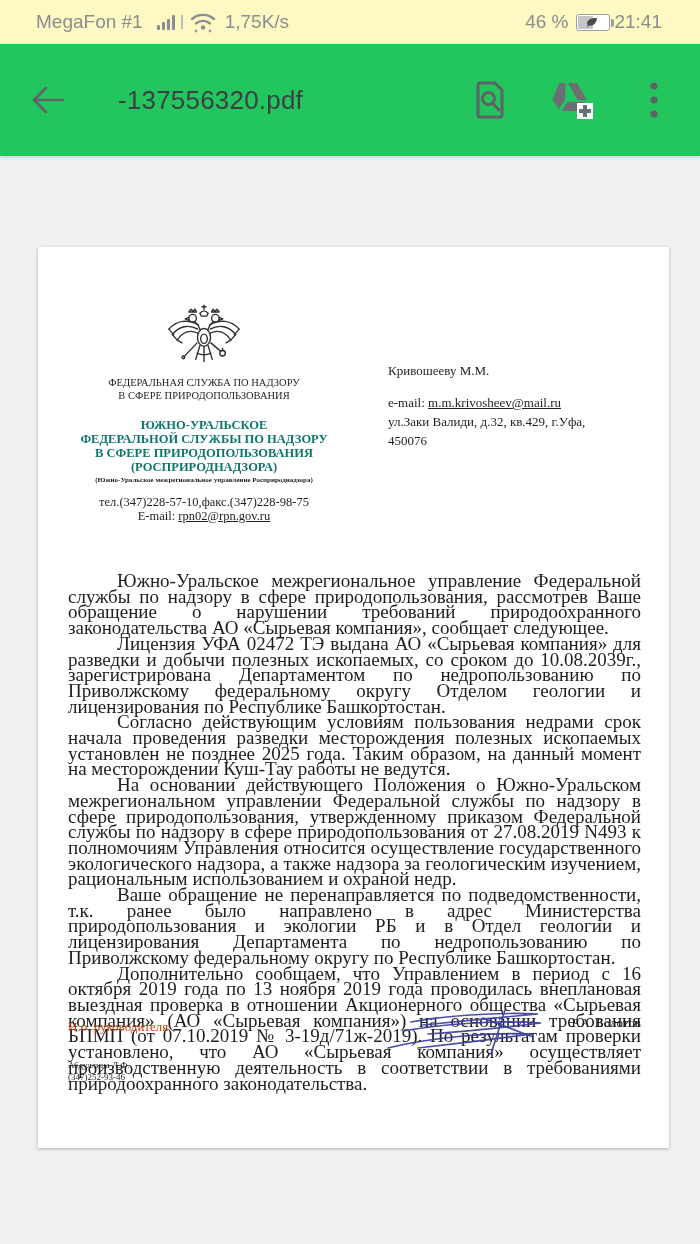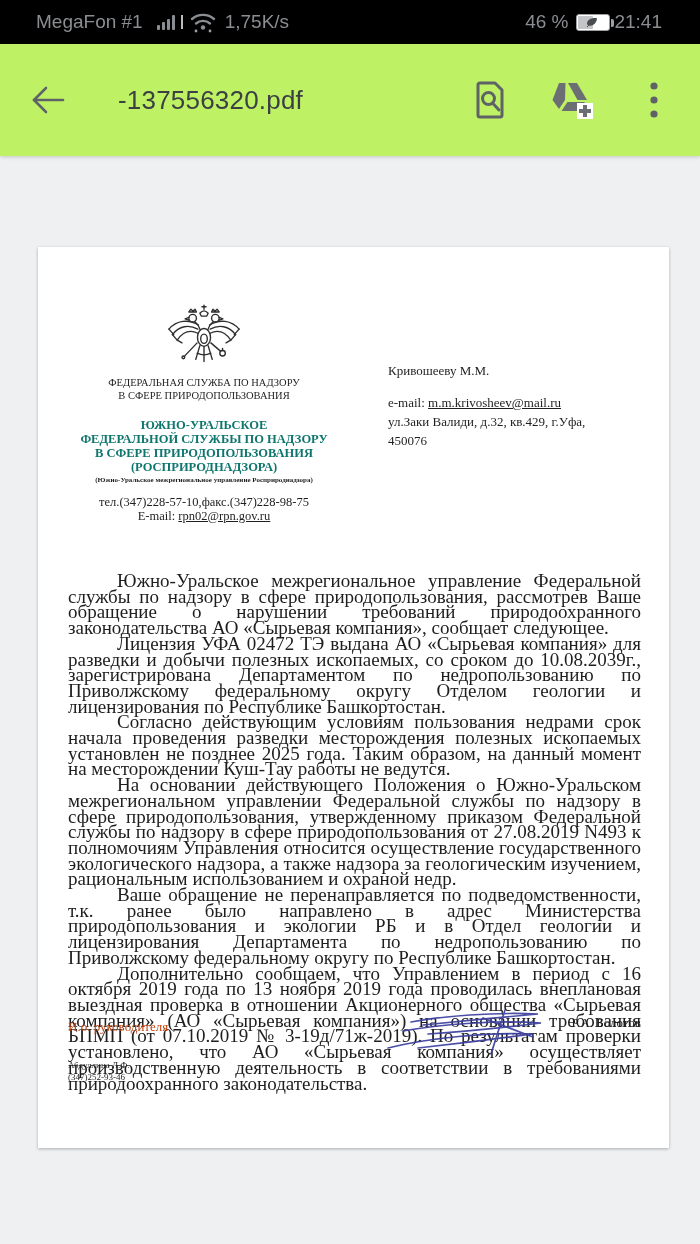--- a/index.html
+++ b/index.html
@@ -5,40 +5,40 @@
   * { box-sizing: border-box; }
   html,body { margin:0; padding:0; }
   body {
     width:700px; height:1244px; position:relative; overflow:hidden;
     background:#ffffff; font-family:"Liberation Sans", sans-serif;
   }
 
   
   .statusbar {
     position:absolute; top:0; left:0; right:0; height:44px;
-    background:#000000; display:flex; align-items:center;
+    background:#fef9c3; display:flex; align-items:center;
     padding:0 38px 0 36px; color:#8a8d91; font-size:19px;
   }
   .statusbar .left, .statusbar .right { display:flex; align-items:center; }
   .statusbar .right { margin-left:auto; }
   .sig-bars { display:flex; align-items:flex-end; gap:2px; margin:0 4px 0 14px; height:15px; }
   .sig-bars i { display:block; width:3px; background:#8a8d91; border-radius:1px; }
   .sig-divider { width:2px; height:14px; background:#b9bbbd; margin:0 6px 0 2px; }
   .wifi-svg { margin-right:8px; }
   .battery {
     position:relative; width:34px; height:17px; border:1.5px solid #9da0a3;
     border-radius:3px; margin:0 4px 0 8px; background:#fff; display:flex; align-items:center;
   }
   .battery .fill { position:absolute; left:1px; top:1px; bottom:1px; width:46%; background:#c3c5c7; border-radius:1px; }
   .battery .nub { position:absolute; right:-5px; top:4px; width:3px; height:8px; background:#9da0a3; border-radius:0 2px 2px 0; }
   .battery svg { position:relative; margin-left:9px; }
 
   
   .toolbar {
-    position:absolute; top:44px; left:0; right:0; height:112px; background:#bef264;
+    position:absolute; top:44px; left:0; right:0; height:112px; background:#22c55e;
     display:flex; align-items:center; box-shadow:0 1px 4px rgba(0,0,0,0.18);
     z-index:3; padding:0 22px 0 24px;
   }
   .icon-btn {
     width:48px; height:48px; display:flex; align-items:center; justify-content:center;
     background:none; border:none; padding:0; cursor:pointer; flex:none;
   }
   .doc-title {
     margin-left:46px; font-size:26px; color:#3c4043; letter-spacing:0.2px;
     white-space:nowrap; overflow:hidden;

